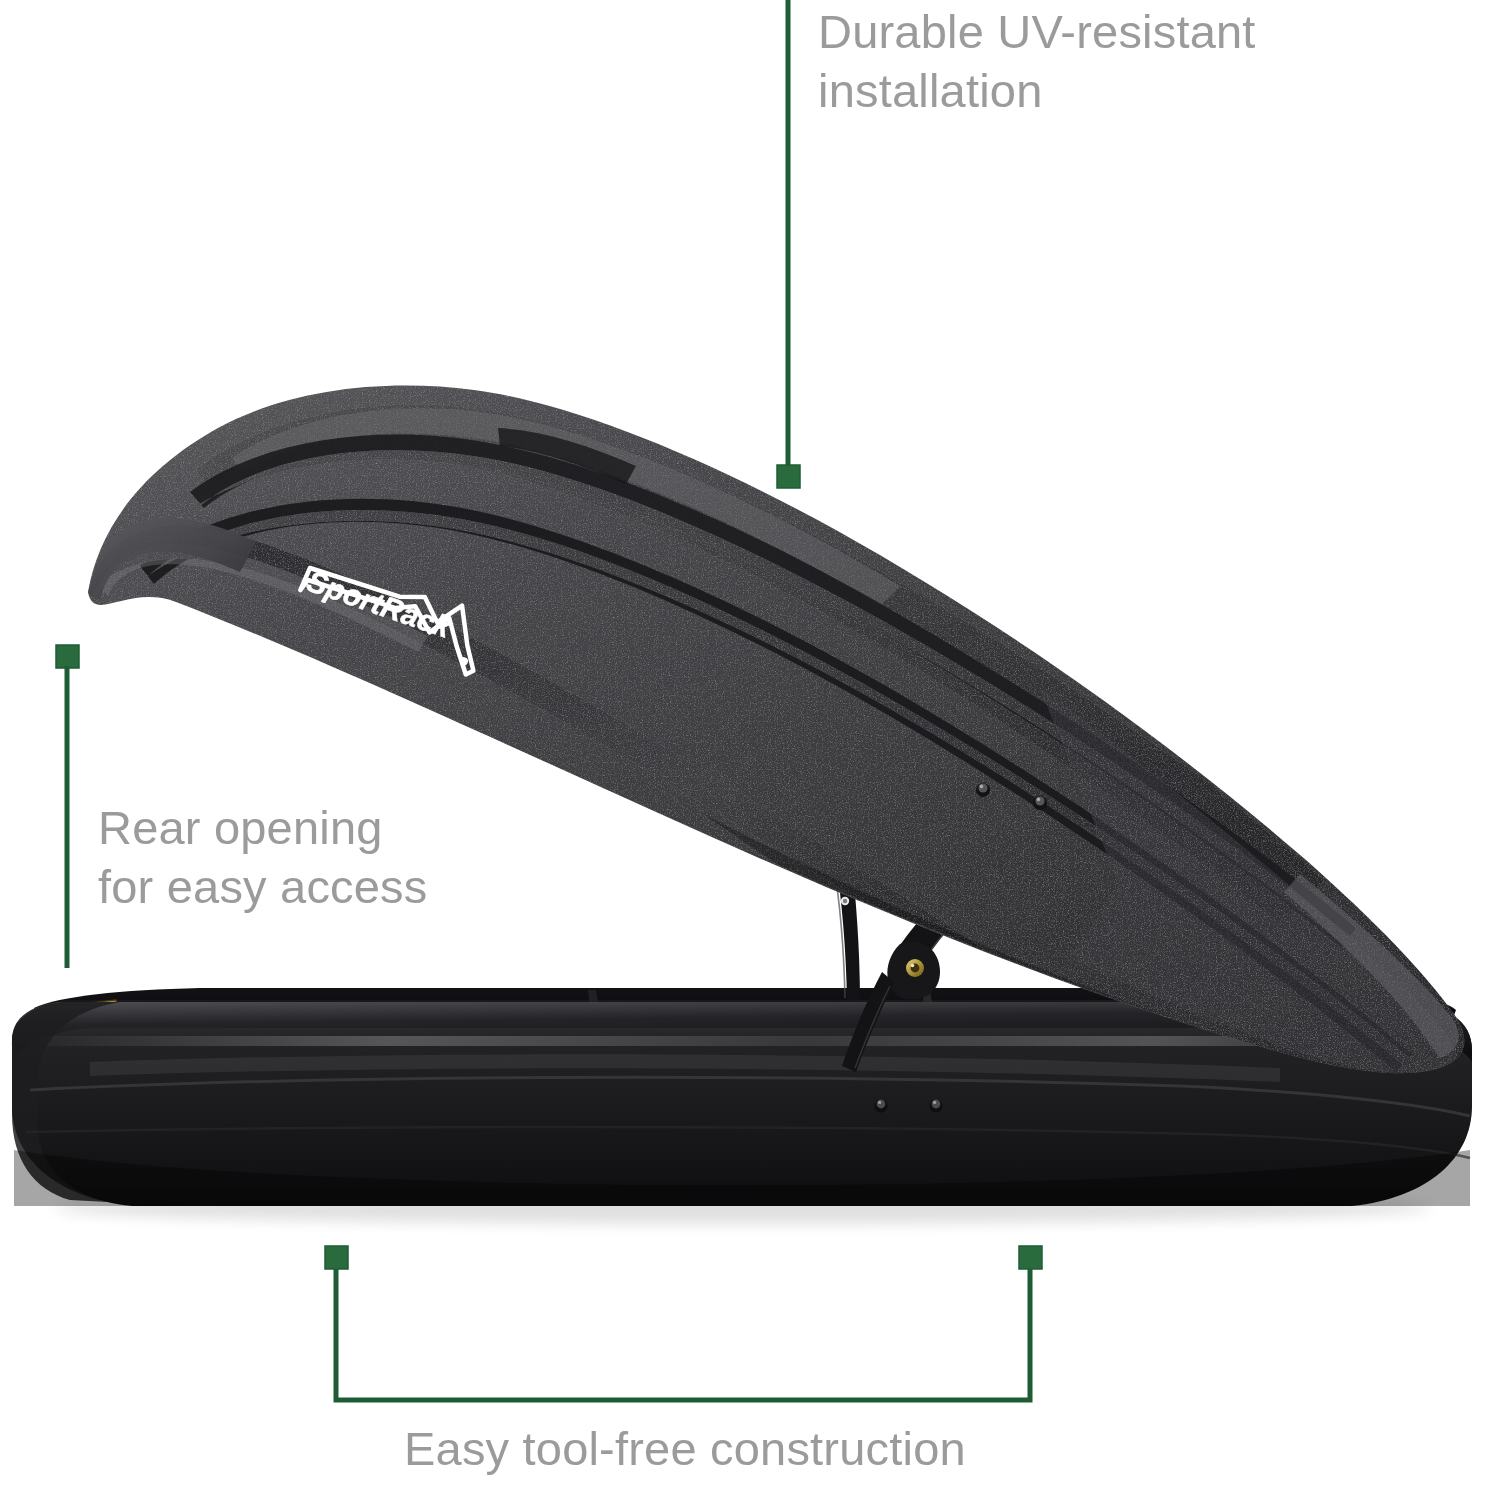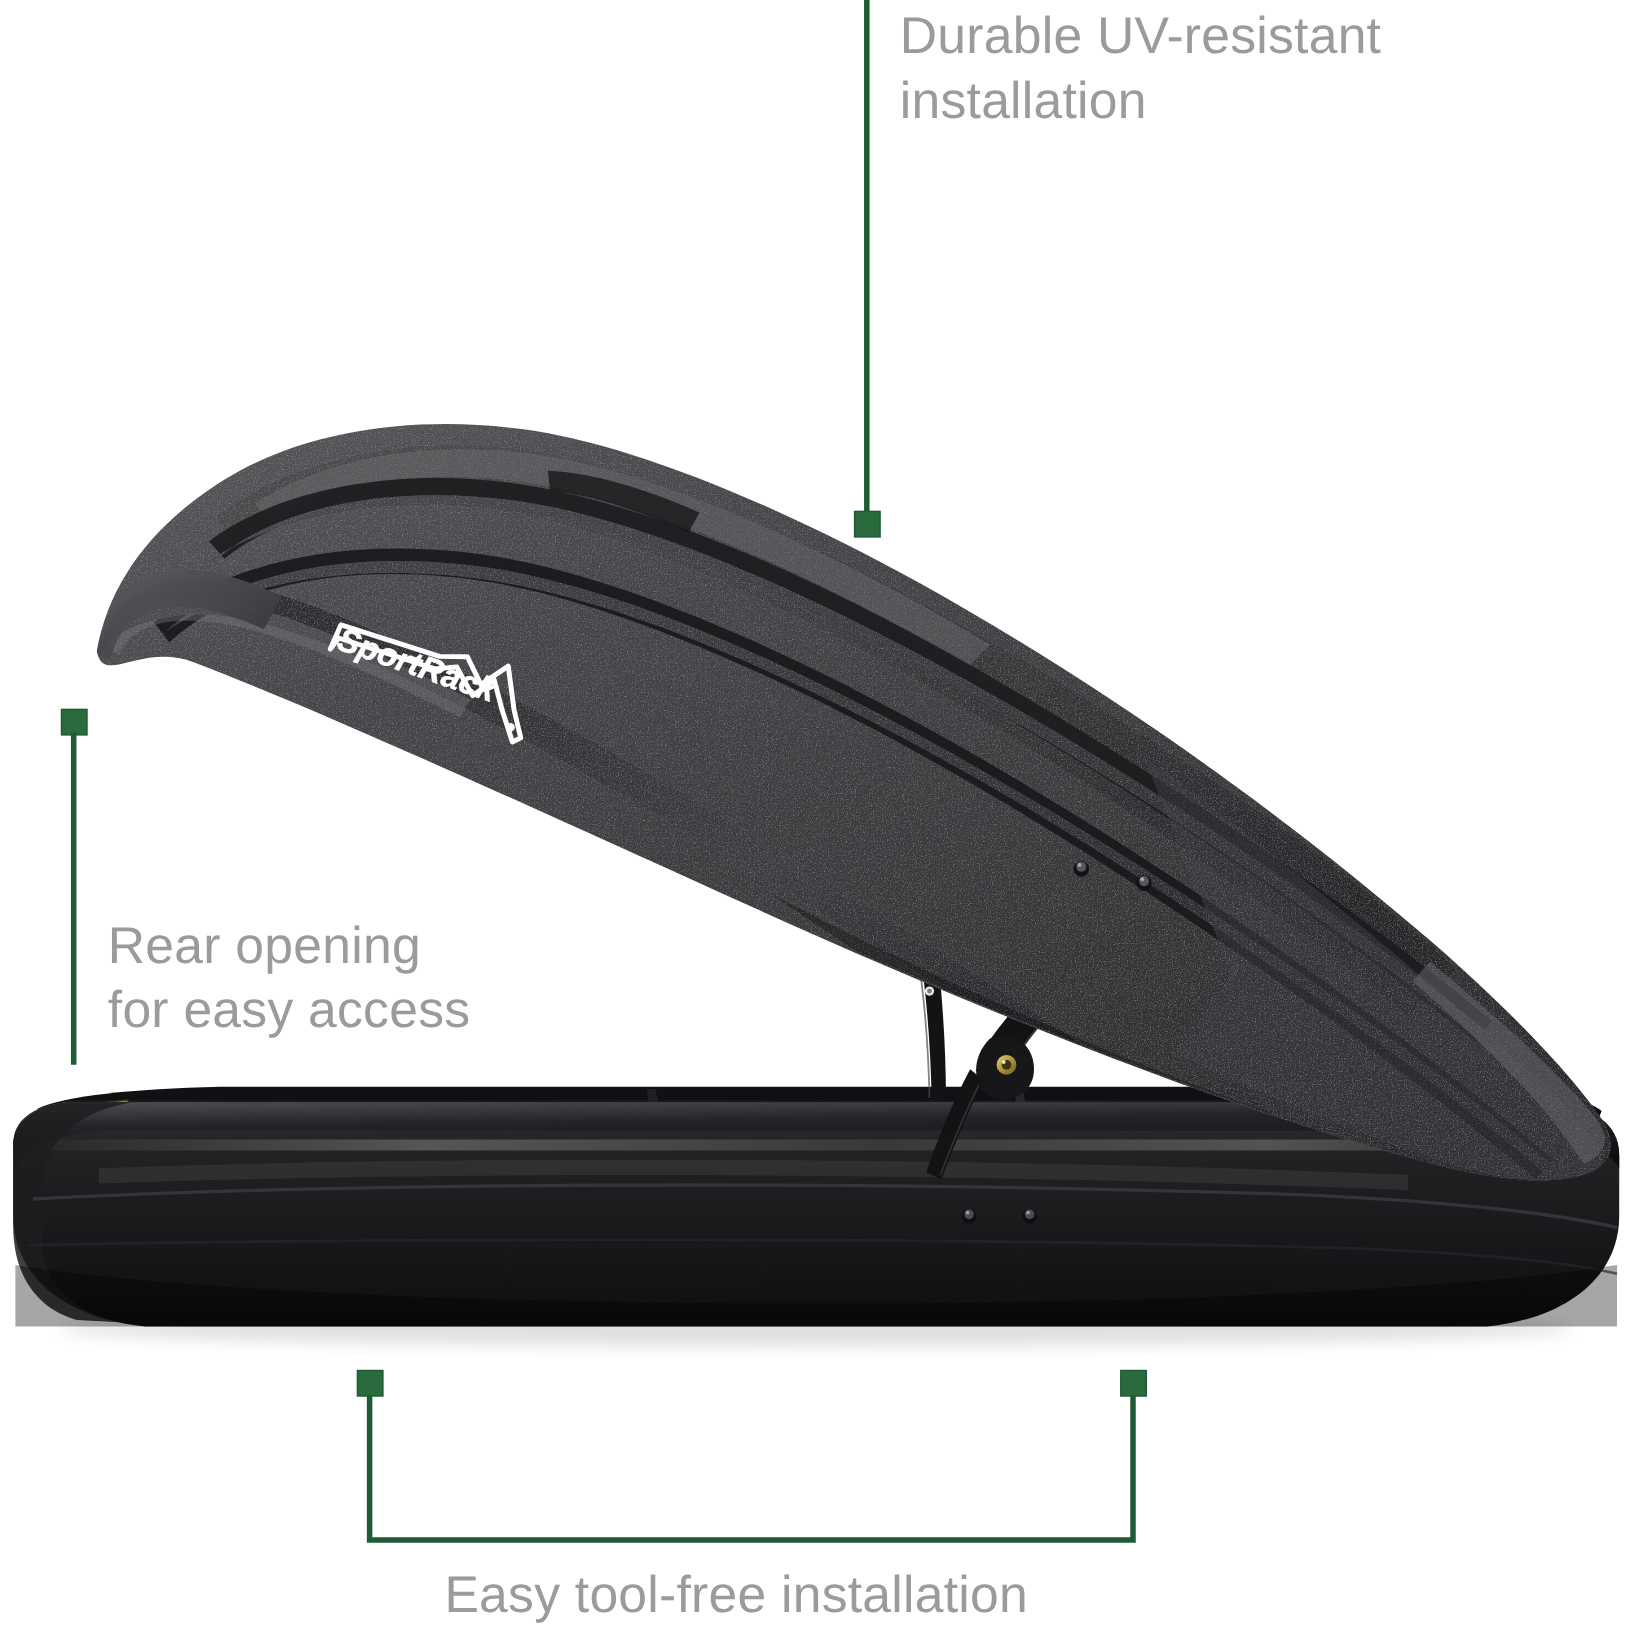--- a/index.html
+++ b/index.html
@@ -28,21 +28,20 @@
   }
   #label-top {
     left: 818px;
     top: 2px;
     font-size: 47px;
   }
   #label-left {
     left: 98px;
     top: 798px;
     font-size: 47px;
-    margin-top: 31px;
   }
   #label-bottom {
     left: 404px;
     top: 1419px;
     font-size: 47px;
   }
   .art-svg {
     position: absolute;
     left: 0;
     top: 0;
@@ -400,15 +399,15 @@
       <rect x="1019" y="1246" width="23" height="23" fill="#2a6b3e" stroke="#1f5c35" stroke-width="1.5"></rect>
     </g>
   </svg>
 
   <div class="callout-text" id="label-top">Durable UV-resistant
 installation</div>
 
   <div class="callout-text" id="label-left">Rear opening
 for easy access</div>
 
-  <div class="callout-text" id="label-bottom">Easy tool-free installation</div>
+  <div class="callout-text" id="label-bottom">Easy tool-free construction</div>
 
 </div>
 
 </body></html>

